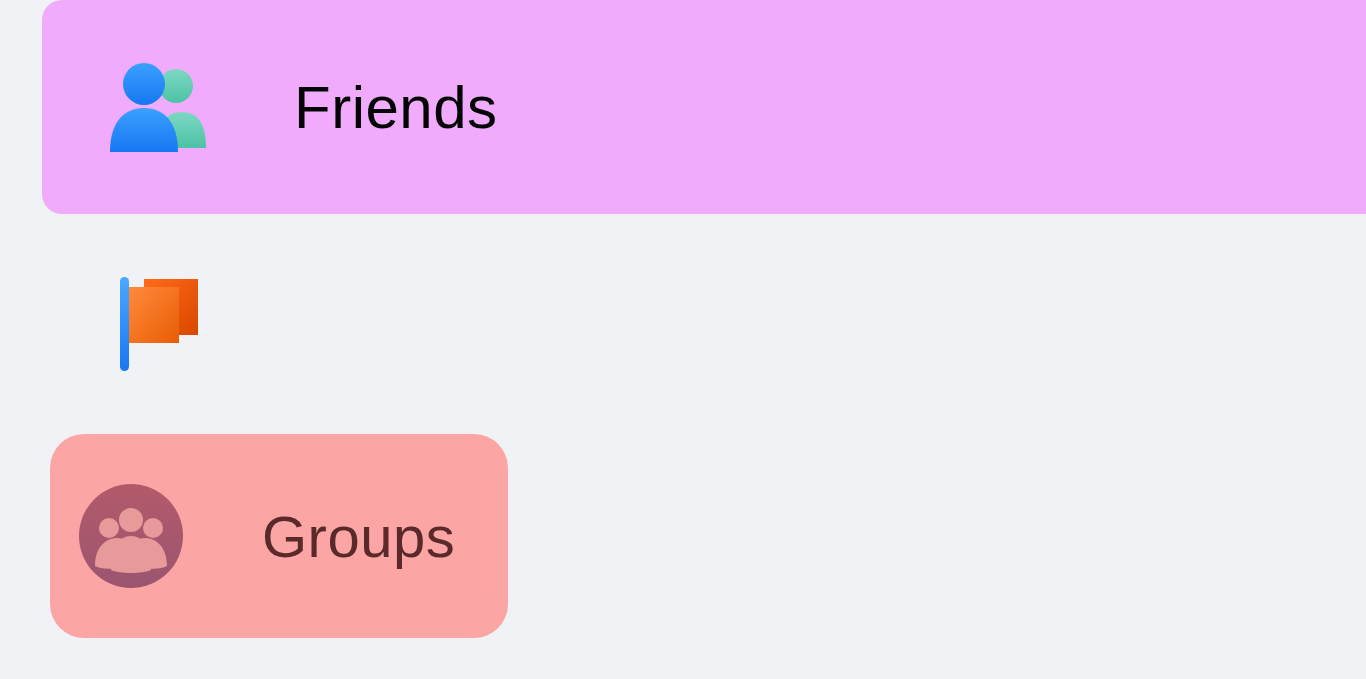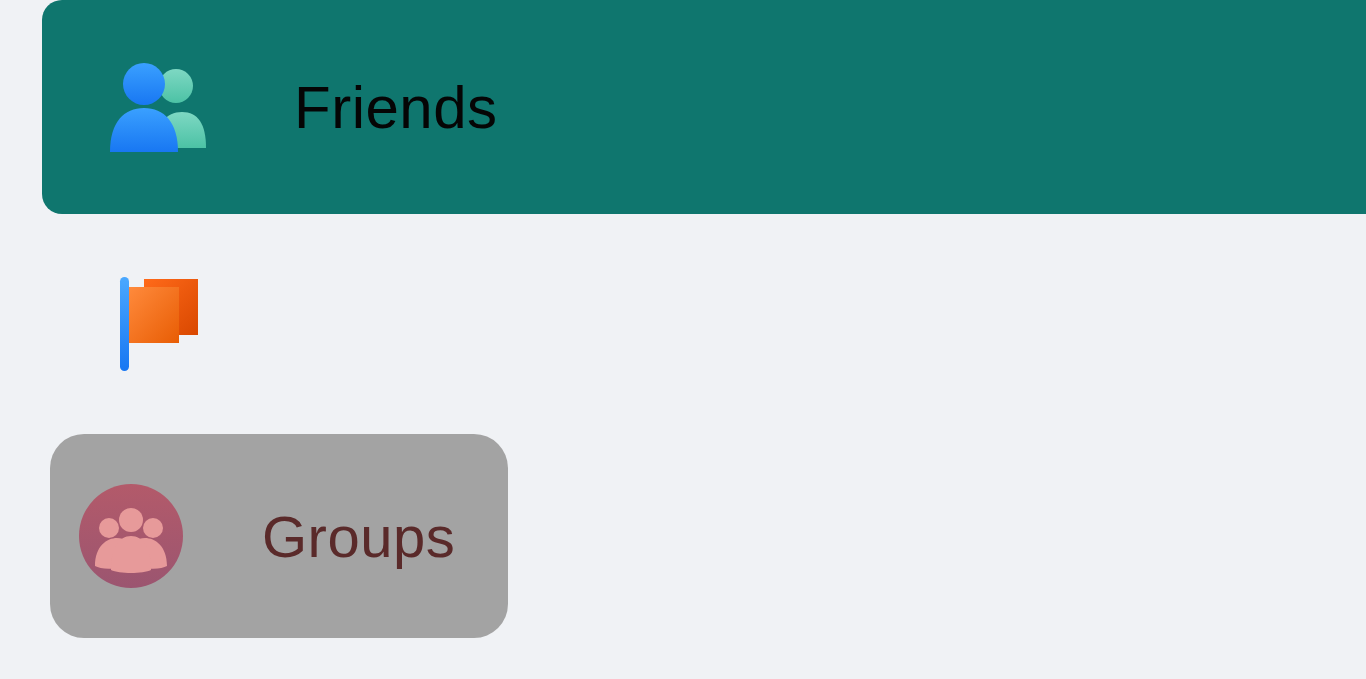--- a/index.html
+++ b/index.html
@@ -20,21 +20,21 @@
       align-items: center;
       padding: 0 0 0 74px;
       margin-left: 30px;
       border-radius: 20px 0 0 20px;
       height: 220px;
       gap: 80px;
       cursor: pointer;
       position: relative;
     }
     .nav-item.hover {
-      background: #0f766e;
+      background: #f0abfc;
       margin-left: 42px;
       padding-left: 62px;
       height: 214px;
     }
     .nav-item .icon-wrap {
       width: 110px;
       height: 110px;
       display: flex;
       align-items: center;
       justify-content: center;
@@ -45,21 +45,21 @@
       font-weight: 500;
       color: #050505;
       letter-spacing: 0.5px;
     }
     .highlight-box {
       position: absolute;
       left: 50px;
       top: 434px;
       width: 458px;
       height: 204px;
-      background: #a3a3a3;
+      background: #fca5a5;
       border-radius: 34px;
       z-index: 5;
       display: flex;
       align-items: center;
       padding-left: 26px;
       gap: 76px;
       cursor: pointer;
     }
     .highlight-box .icon-wrap {
       width: 110px;

